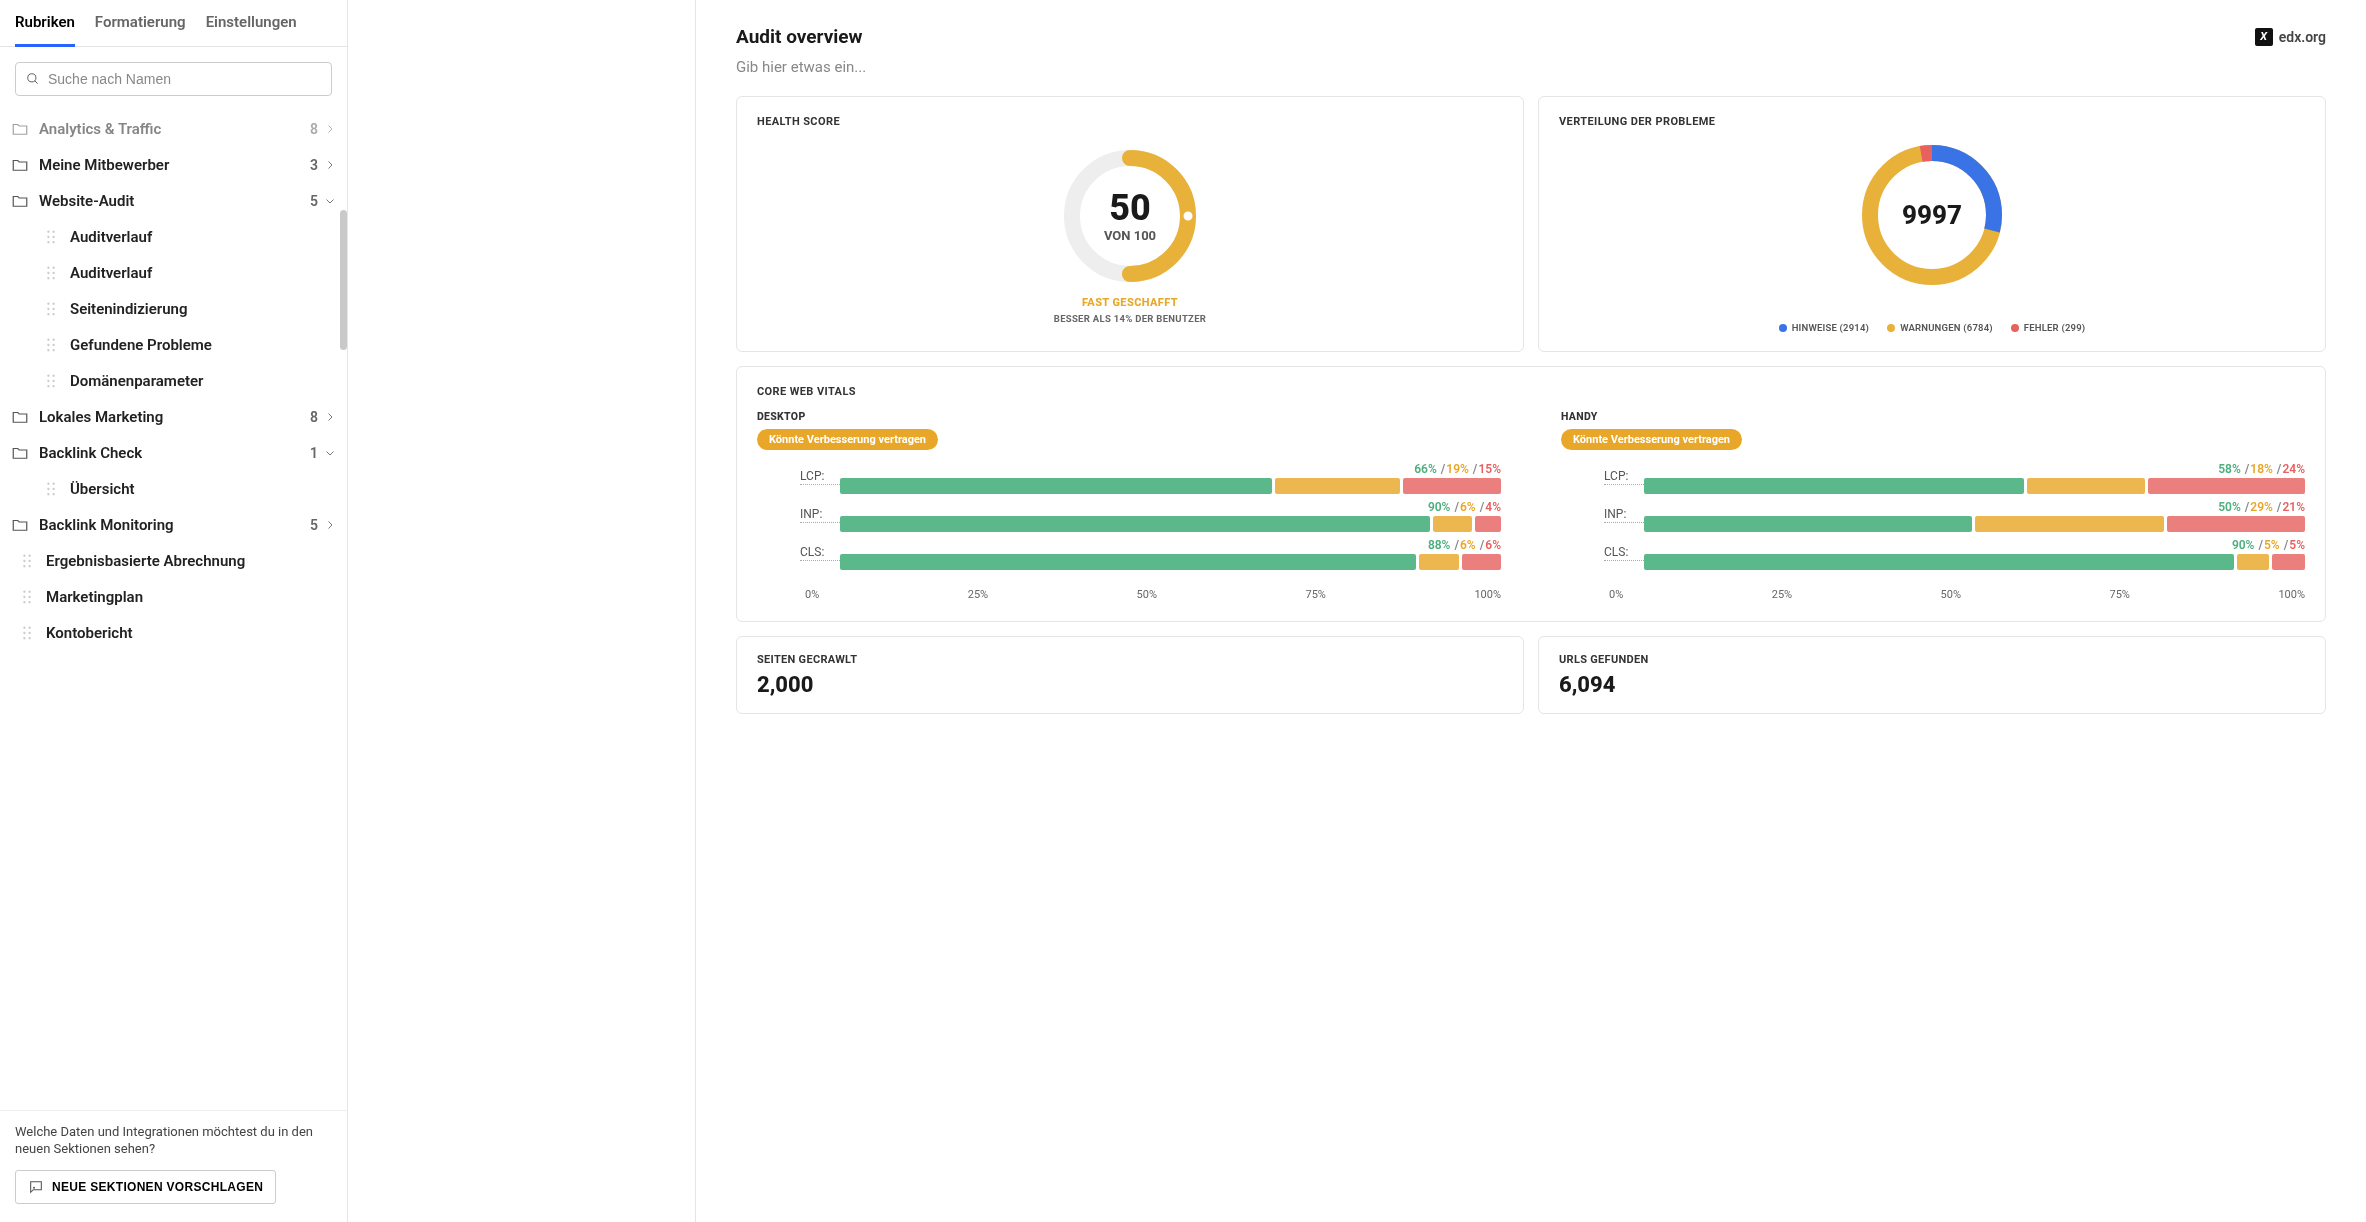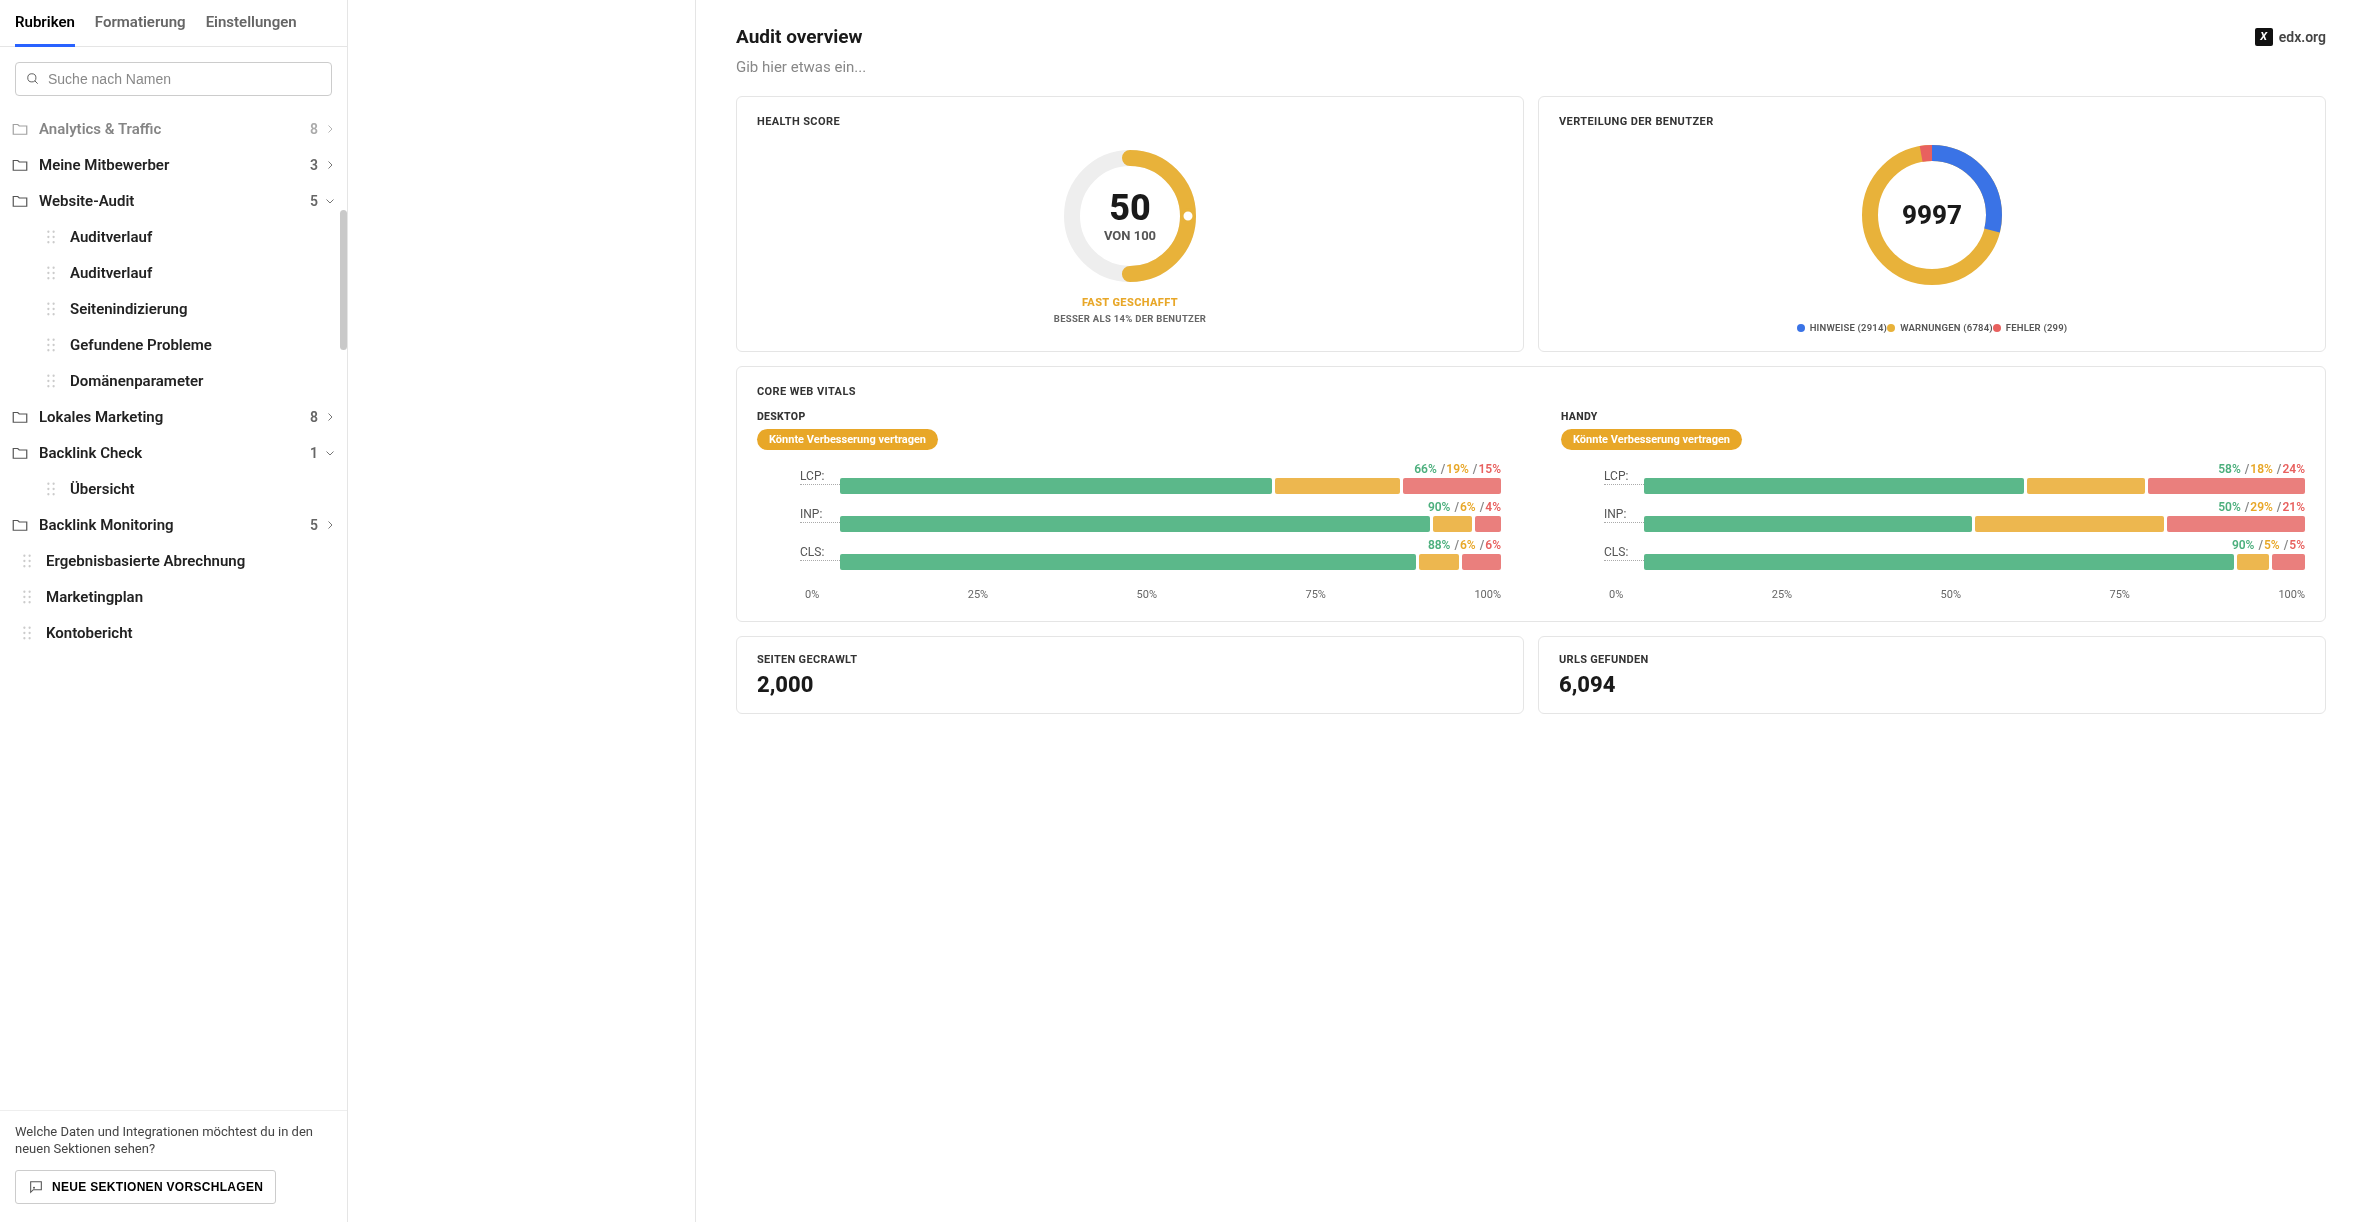--- a/index.html
+++ b/index.html
@@ -47,21 +47,21 @@
 .gauge-center { position: absolute; inset: 0; display: flex; flex-direction: column; align-items: center; justify-content: center; }
 .gauge-val { font-size: 36px; font-weight: 800; line-height: 1; }
 .gauge-sub { font-size: 13px; font-weight: 700; color: #555; margin-top: 2px; }
 .gauge-status { color: #e8a728; font-size: 11px; font-weight: 800; letter-spacing: 0.4px; margin-top: 10px; }
 .gauge-compare { color: #666; font-size: 9.5px; font-weight: 700; letter-spacing: 0.3px; margin-top: 4px; }
 
 .donut-wrap { display: flex; flex-direction: column; align-items: center; }
 .donut { position: relative; width: 150px; height: 150px; }
 .donut svg { transform: rotate(-90deg); }
 .donut-center { position: absolute; inset: 0; display: flex; align-items: center; justify-content: center; font-size: 26px; font-weight: 800; }
-.legend { display: flex; gap: 0; margin-top: 32px; font-size: 9.5px; font-weight: 600; color: #555; letter-spacing: 0.2px; align-items: center; justify-content: center; }
+.legend { display: flex; gap: 18px; margin-top: 32px; font-size: 9.5px; font-weight: 600; color: #555; letter-spacing: 0.2px; align-items: center; justify-content: center; }
 .legend-item { display: flex; align-items: center; gap: 5px; white-space: nowrap; }
 .legend-dot { width: 8px; height: 8px; border-radius: 50%; }
 
 .cwv-card { border: 1px solid #e5e5e5; border-radius: 6px; padding: 18px 20px 20px 20px; margin-bottom: 14px; }
 .cwv-grid { display: flex; gap: 60px; }
 .cwv-col { flex: 1; }
 .cwv-head { font-size: 10.5px; font-weight: 800; letter-spacing: 0.3px; color: #333; margin-bottom: 6px; }
 .cwv-badge { display: inline-block; background: #e8a728; color: #fff; font-size: 11px; font-weight: 700; padding: 4px 12px; border-radius: 11px; margin-bottom: 12px; }
 .metric-row { display: flex; align-items: center; margin-bottom: 6px; }
 .metric-label { width: 40px; font-size: 12px; color: #555; border-bottom: 1px dotted #aaa; padding-bottom: 1px; margin-bottom: 2px; margin-left: 43px; }
@@ -316,21 +316,21 @@
               <div class="gauge-val">50</div>
               <div class="gauge-sub">VON 100</div>
             </div>
           </div>
           <div class="gauge-status">FAST GESCHAFFT</div>
           <div class="gauge-compare">BESSER ALS 14% DER BENUTZER</div>
         </div>
       </div>
 
       <div class="card card-half">
-        <div class="card-title">VERTEILUNG DER BENUTZER</div>
+        <div class="card-title">VERTEILUNG DER PROBLEME</div>
         <div class="donut-wrap">
           <div class="donut">
             <svg width="150" height="150" viewBox="0 0 150 150">
               <circle cx="75" cy="75" r="62" stroke="#e8b23a" stroke-width="16" fill="none"></circle>
               <circle cx="75" cy="75" r="62" stroke="#3a73e6" stroke-width="16" fill="none" stroke-dasharray="113 390"></circle>
               <circle cx="75" cy="75" r="62" stroke="#e8615f" stroke-width="16" fill="none" stroke-dasharray="11 390" stroke-dashoffset="-378"></circle>
             </svg>
             <div class="donut-center">9997</div>
           </div>
           <div class="legend">

